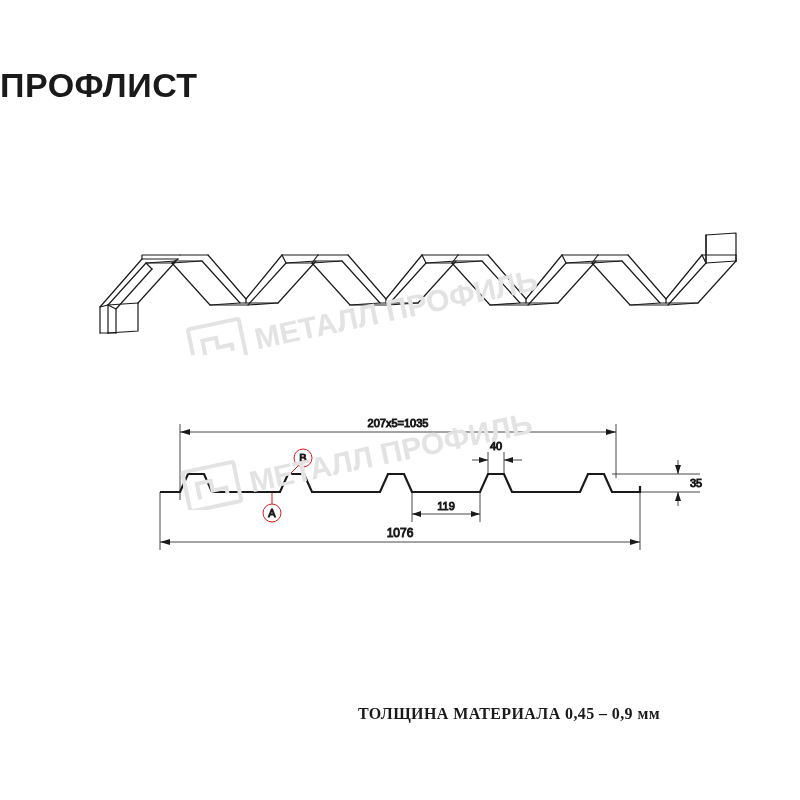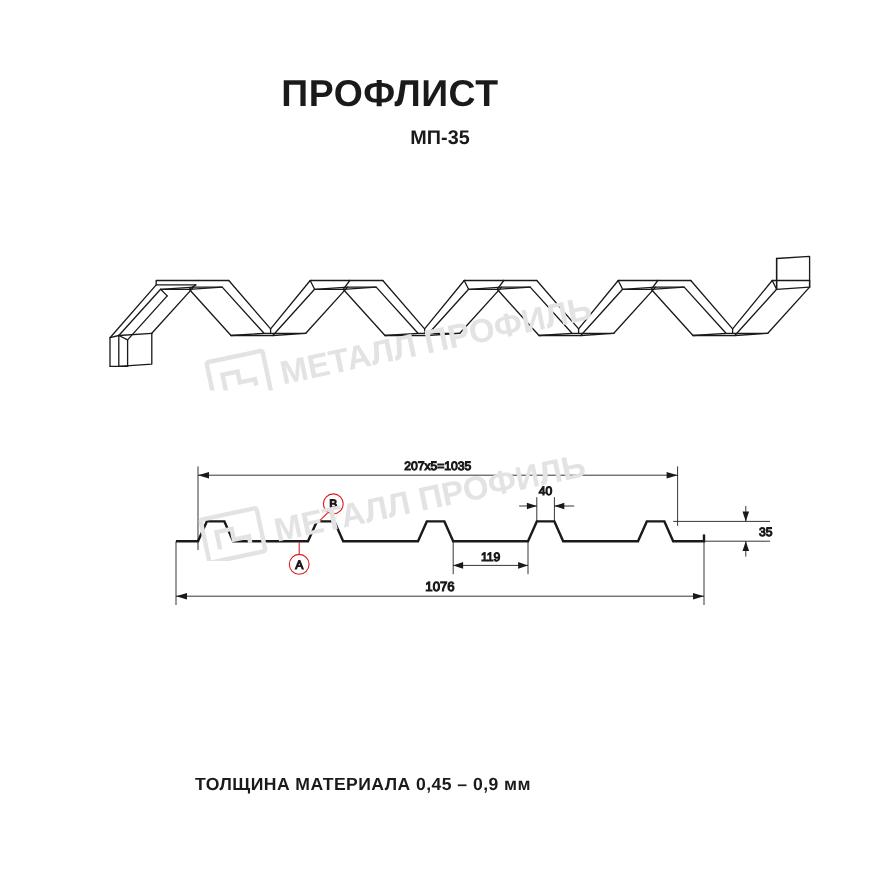--- a/index.html
+++ b/index.html
@@ -19,43 +19,44 @@
     position: absolute;
     left: 0; top: 0;
     width: 800px;
     height: 800px;
   }
   .title {
     position: absolute;
     left: 0;
     top: 66px;
     width: 709px;
-    text-align: center;
+    text-align: left;
     font-size: 34px;
     font-weight: bold;
     letter-spacing: 0.5px;
   }
   .subtitle {
     position: absolute;
     left: 0;
     top: 115px;
     width: 800px;
     text-align: center;
     font-size: 18px;
     font-weight: bold;
   }
   .footer {
     position: absolute;
     left: 0;
     top: 705px;
     width: 660px;
-    text-align: center;
+    text-align: right;
     font-size: 16px;
     font-weight: bold;
     letter-spacing: 0.4px;
+    font-family: Liberation Serif, serif;
   }
   .iso-wrap {
     position: absolute;
     left: 60px;
     top: 185px;
     width: 680px;
     height: 180px;
   }
   .plan-wrap {
     position: absolute;
@@ -72,21 +73,20 @@
   .wm-2 { left: 175px; top: 400px; }
   svg { display: block; }
   text { font-family: "Liberation Sans", sans-serif; }
 </style>
 </head>
 <body>
 
 <div class="page">
 
   <div class="title">ПРОФЛИСТ</div>
-  <div class="subtitle">МП-35</div>
 
   <div class="iso-wrap">
     <svg width="680" height="180" viewBox="0 0 680 180">
       <g fill="none" stroke="#1a1a1a" stroke-width="1.2" stroke-linejoin="round" stroke-linecap="round">
 
         <path d="M 48 148 L 48 120 L 86 78 L 112 78 L 150 120 L 188 120 L 226 78 L 252 78 L 290 120 L 328 120 L 366 78 L 392 78 L 430 120 L 468 120 L 506 78 L 532 78 L 570 120 L 608 120 L 646 78 L 646 50"></path>
 
         <path d="M 78 118 L 116 76 L 142 76 L 180 118 L 218 118 L 256 76 L 282 76 L 320 118 L 358 118 L 396 76 L 422 76 L 460 118 L 498 118 L 536 76 L 562 76 L 600 118 L 638 118 L 676 76"></path>
 
         <path d="M 48 120 L 78 118"></path>

